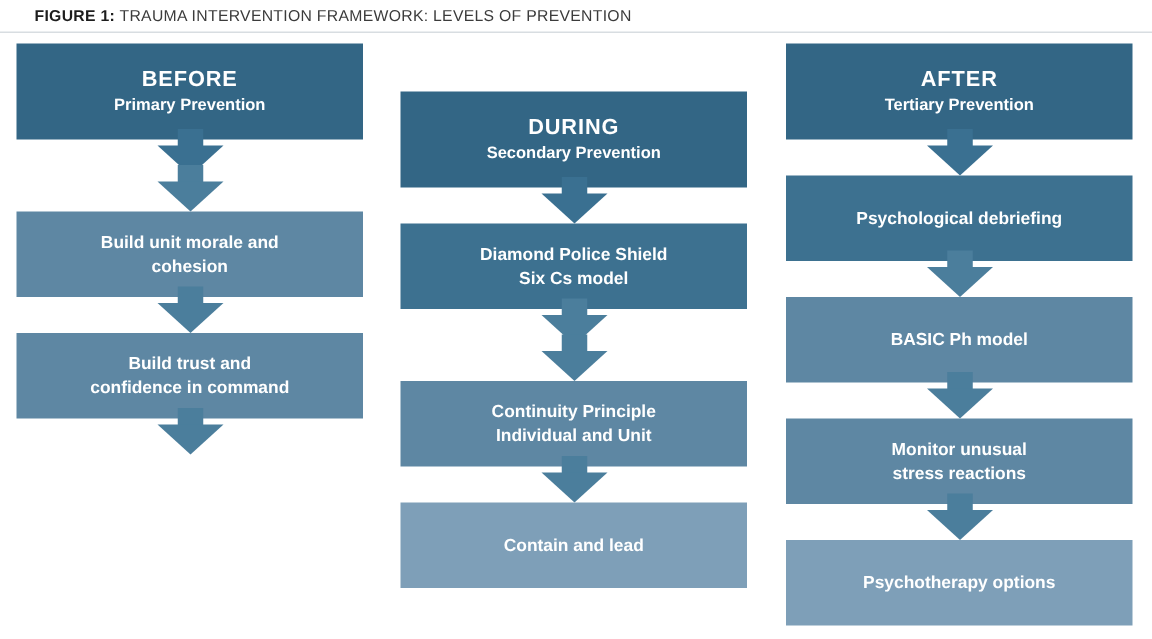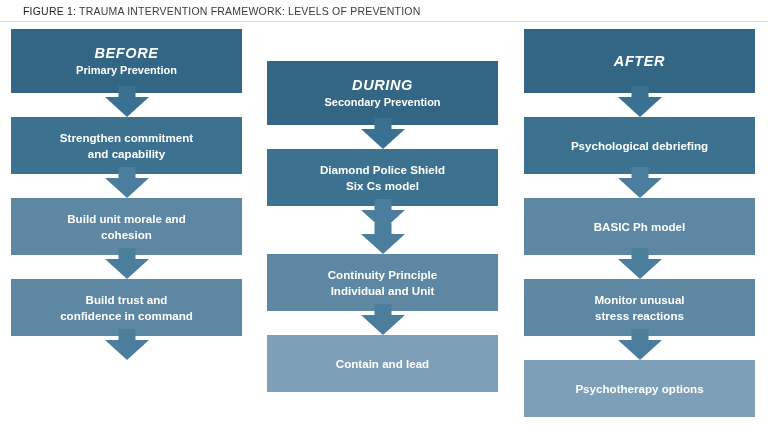--- a/index.html
+++ b/index.html
@@ -20,21 +20,21 @@
     position: absolute;
     left: 11px;
     top: 4px;
     font-size: 10.5px;
     letter-spacing: 0.2px;
     color: #3b3b3b;
     white-space: nowrap;
     line-height: 14px;
   }
   .figure-caption .caption-label {
-    font-weight: normal;
+    font-weight: bold;
     color: #1d1d1d;
     padding-left: 12px;
   }
 
   
   .frame {
     position: absolute;
     left: 0px;
     top: 21px;
     width: 768px;
@@ -73,21 +73,20 @@
     align-items: center;
     justify-content: center;
     text-align: center;
     box-sizing: border-box;
   }
   .phase-title {
     font-size: 14.5px;
     font-weight: bold;
     letter-spacing: 0.6px;
     line-height: 17px;
-    font-style: italic;
   }
   .phase-subtitle {
     font-size: 11px;
     font-weight: bold;
     line-height: 15px;
     margin-top: 1px;
     text-align: center;
   }
 
   
@@ -160,24 +159,20 @@
 <div class="flow-board" id="flow-board">
     <div class="column column-0">
       <div class="phase-header">
         <div class="phase-title">BEFORE</div>
         <div class="phase-subtitle">Primary Prevention</div>
       </div>
       <div class="arrow arrow-dark">
         <span class="shaft"></span>
         <span class="head"></span>
       </div>
-      <div class="step-box tone-dark">
-        <span class="step-text">Strengthen commitment
-and capability</span>
-      </div>
       <div class="arrow">
         <span class="shaft"></span>
         <span class="head"></span>
       </div>
       <div class="step-box tone-mid">
         <span class="step-text">Build unit morale and
 cohesion</span>
       </div>
       <div class="arrow">
         <span class="shaft"></span>
@@ -221,20 +216,21 @@
         <span class="shaft"></span>
         <span class="head"></span>
       </div>
       <div class="step-box tone-light">
         <span class="step-text">Contain and lead</span>
       </div>
     </div>
     <div class="column column-2">
       <div class="phase-header">
         <div class="phase-title">AFTER</div>
+        <div class="phase-subtitle">Tertiary Prevention</div>
       </div>
       <div class="arrow arrow-dark">
         <span class="shaft"></span>
         <span class="head"></span>
       </div>
       <div class="step-box tone-dark">
         <span class="step-text">Psychological debriefing</span>
       </div>
       <div class="arrow">
         <span class="shaft"></span>

